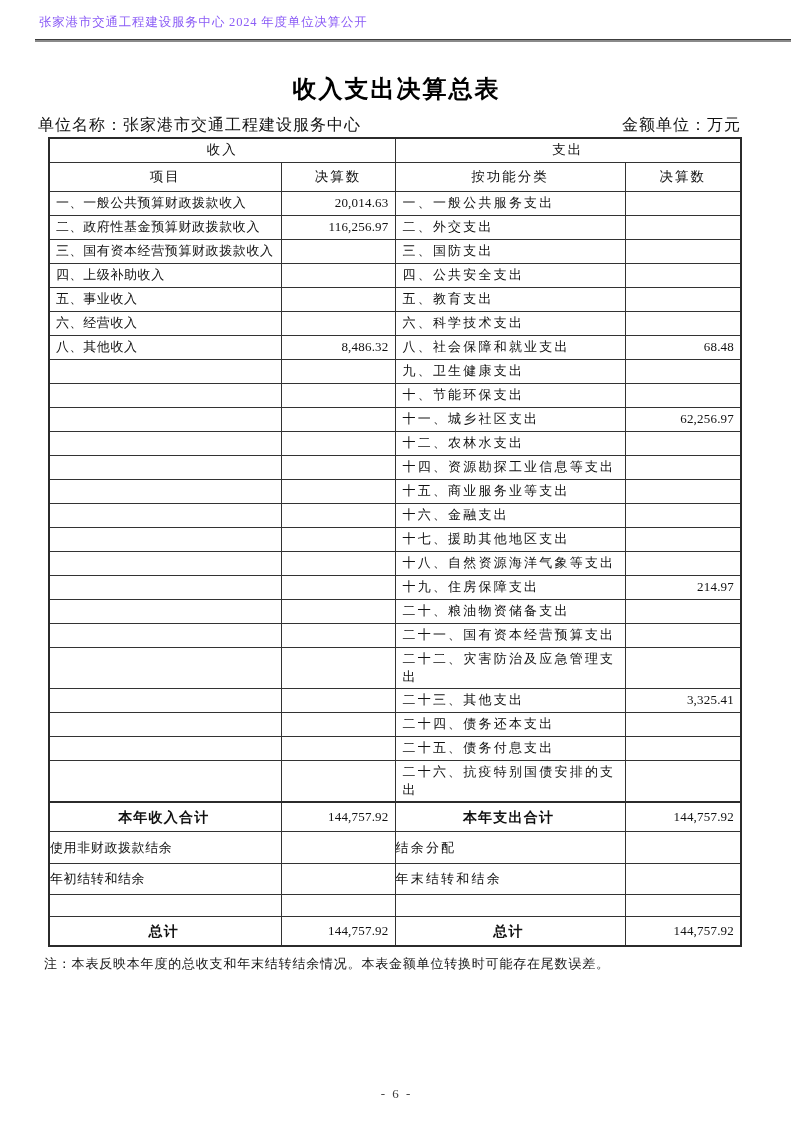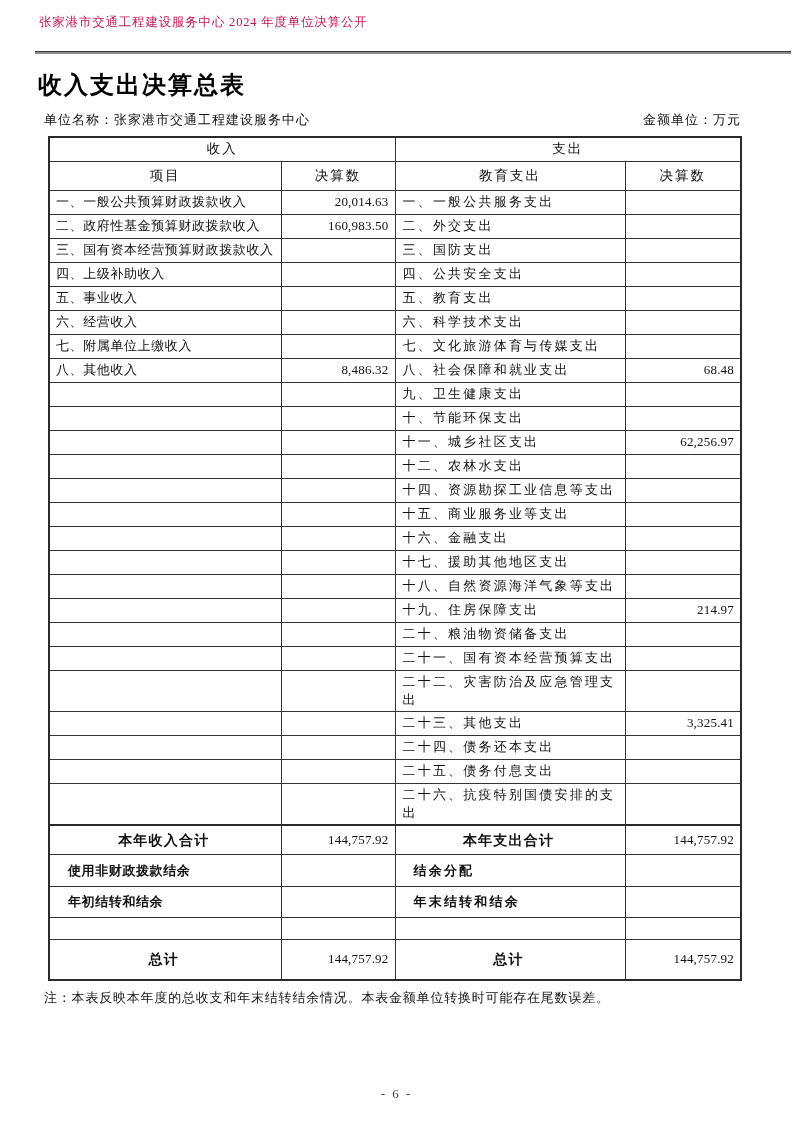--- a/index.html
+++ b/index.html
@@ -13,60 +13,59 @@
     position: relative;
     width: 793px; height: 1122px;
     padding: 14px 38px 0 38px;
     background: #ffffff;
     overflow: hidden;
   }
   
   .doc-header-text {
     font-size: 12.5px;
     letter-spacing: 0.8px;
-    color: #be185d;
-    padding-bottom: 20px;
+    color: #8b5cf6;
+    padding-bottom: 8px;
     padding-left: 1px;
   }
   .doc-header-rule {
     height: 3px;
     background: #8a8a8a;
     border-top: 1px solid #3c3c3c;
     margin-left: -3px;
     margin-right: -36px;
   }
   
   .title {
-    margin-top: 15px;
-    text-align: left;
+    margin-top: 31px;
+    text-align: center;
     font-family: "Liberation Sans", "DejaVu Sans", sans-serif;
     font-weight: 700;
     font-size: 24px;
     letter-spacing: 2px;
     color: #000000;
   }
   .table-code {
     margin-top: 5px;
     text-align: right;
     padding-right: 14px;
     font-size: 13px;
     letter-spacing: 1px;
   }
   .meta-row {
     display: flex;
     justify-content: space-between;
     margin-top: 10px;
-    font-size: 13px;
+    font-size: 16px;
     letter-spacing: 1px;
-    margin-left: 6px;
   }
   .meta-row .right { padding-right: 14px; }
   
   table.acct {
-    margin-top: 7px;
+    margin-top: 1px;
     margin-left: 10px;
     width: 692px;
     border-collapse: collapse;
     table-layout: fixed;
     border: 2px solid #2b2b2b;
   }
   table.acct th, table.acct td {
     border: 1px solid #333333;
     font-size: 13px;
     color: #111111;
@@ -92,32 +91,32 @@
   td.num {
     text-align: right;
     padding: 2px 6px 2px 2px;
     letter-spacing: 0.2px;
   }
   
   th.mid, td:nth-child(3) { border-left-width: 2px; }
   
   tr.kind-total { height: 30px; }
   tr.kind-total td { border-top: 2px solid #2b2b2b; }
-  tr.kind-grand { height: 40px; }
+  tr.kind-grand { height: 29px; }
   tr.kind-total td.item, tr.kind-grand td.item {
     font-family: "Liberation Sans", "DejaVu Sans", sans-serif;
     font-weight: 700;
     text-align: center;
     padding-left: 0;
     letter-spacing: 1.2px;
     font-size: 14px;
   }
   tr.kind-plain { height: 32px; }
   tr.kind-plain2 { height: 31px; }
-  tr.kind-plain td.item, tr.kind-plain2 td.item { padding-left: 18px; font-weight: bold; }
+  tr.kind-plain td.item, tr.kind-plain2 td.item { padding-left: 0; }
   tr.kind-empty { height: 22px; }
   
   .note {
     margin-top: 8px;
     margin-left: 6px;
     font-size: 13px;
     letter-spacing: 0.8px;
     color: #161616;
   }
   .page-number {
@@ -156,34 +155,34 @@
       <col style="width:116px">
     </colgroup>
     <thead>
       <tr class="hrow1">
         <th colspan="2">收入</th>
         <th colspan="2" class="mid">支出</th>
       </tr>
       <tr class="hrow2">
         <th>项目</th>
         <th>决算数</th>
-        <th class="mid">教育支出</th>
+        <th class="mid">按功能分类</th>
         <th>决算数</th>
       </tr>
     </thead>
     <tbody id="table-body">
         <tr>
           <td class="item income">一、一般公共预算财政拨款收入</td>
           <td class="num">20,014.63</td>
           <td class="item expense">一、一般公共服务支出</td>
           <td class="num"></td>
         </tr>
         <tr>
           <td class="item income">二、政府性基金预算财政拨款收入</td>
-          <td class="num">160,983.50</td>
+          <td class="num">116,256.97</td>
           <td class="item expense">二、外交支出</td>
           <td class="num"></td>
         </tr>
         <tr>
           <td class="item income">三、国有资本经营预算财政拨款收入</td>
           <td class="num"></td>
           <td class="item expense">三、国防支出</td>
           <td class="num"></td>
         </tr>
         <tr>
@@ -195,26 +194,20 @@
         <tr>
           <td class="item income">五、事业收入</td>
           <td class="num"></td>
           <td class="item expense">五、教育支出</td>
           <td class="num"></td>
         </tr>
         <tr>
           <td class="item income">六、经营收入</td>
           <td class="num"></td>
           <td class="item expense">六、科学技术支出</td>
-          <td class="num"></td>
-        </tr>
-        <tr>
-          <td class="item income">七、附属单位上缴收入</td>
-          <td class="num"></td>
-          <td class="item expense">七、文化旅游体育与传媒支出</td>
           <td class="num"></td>
         </tr>
         <tr>
           <td class="item income">八、其他收入</td>
           <td class="num">8,486.32</td>
           <td class="item expense">八、社会保障和就业支出</td>
           <td class="num">68.48</td>
         </tr>
         <tr>
           <td class="item income"></td>

